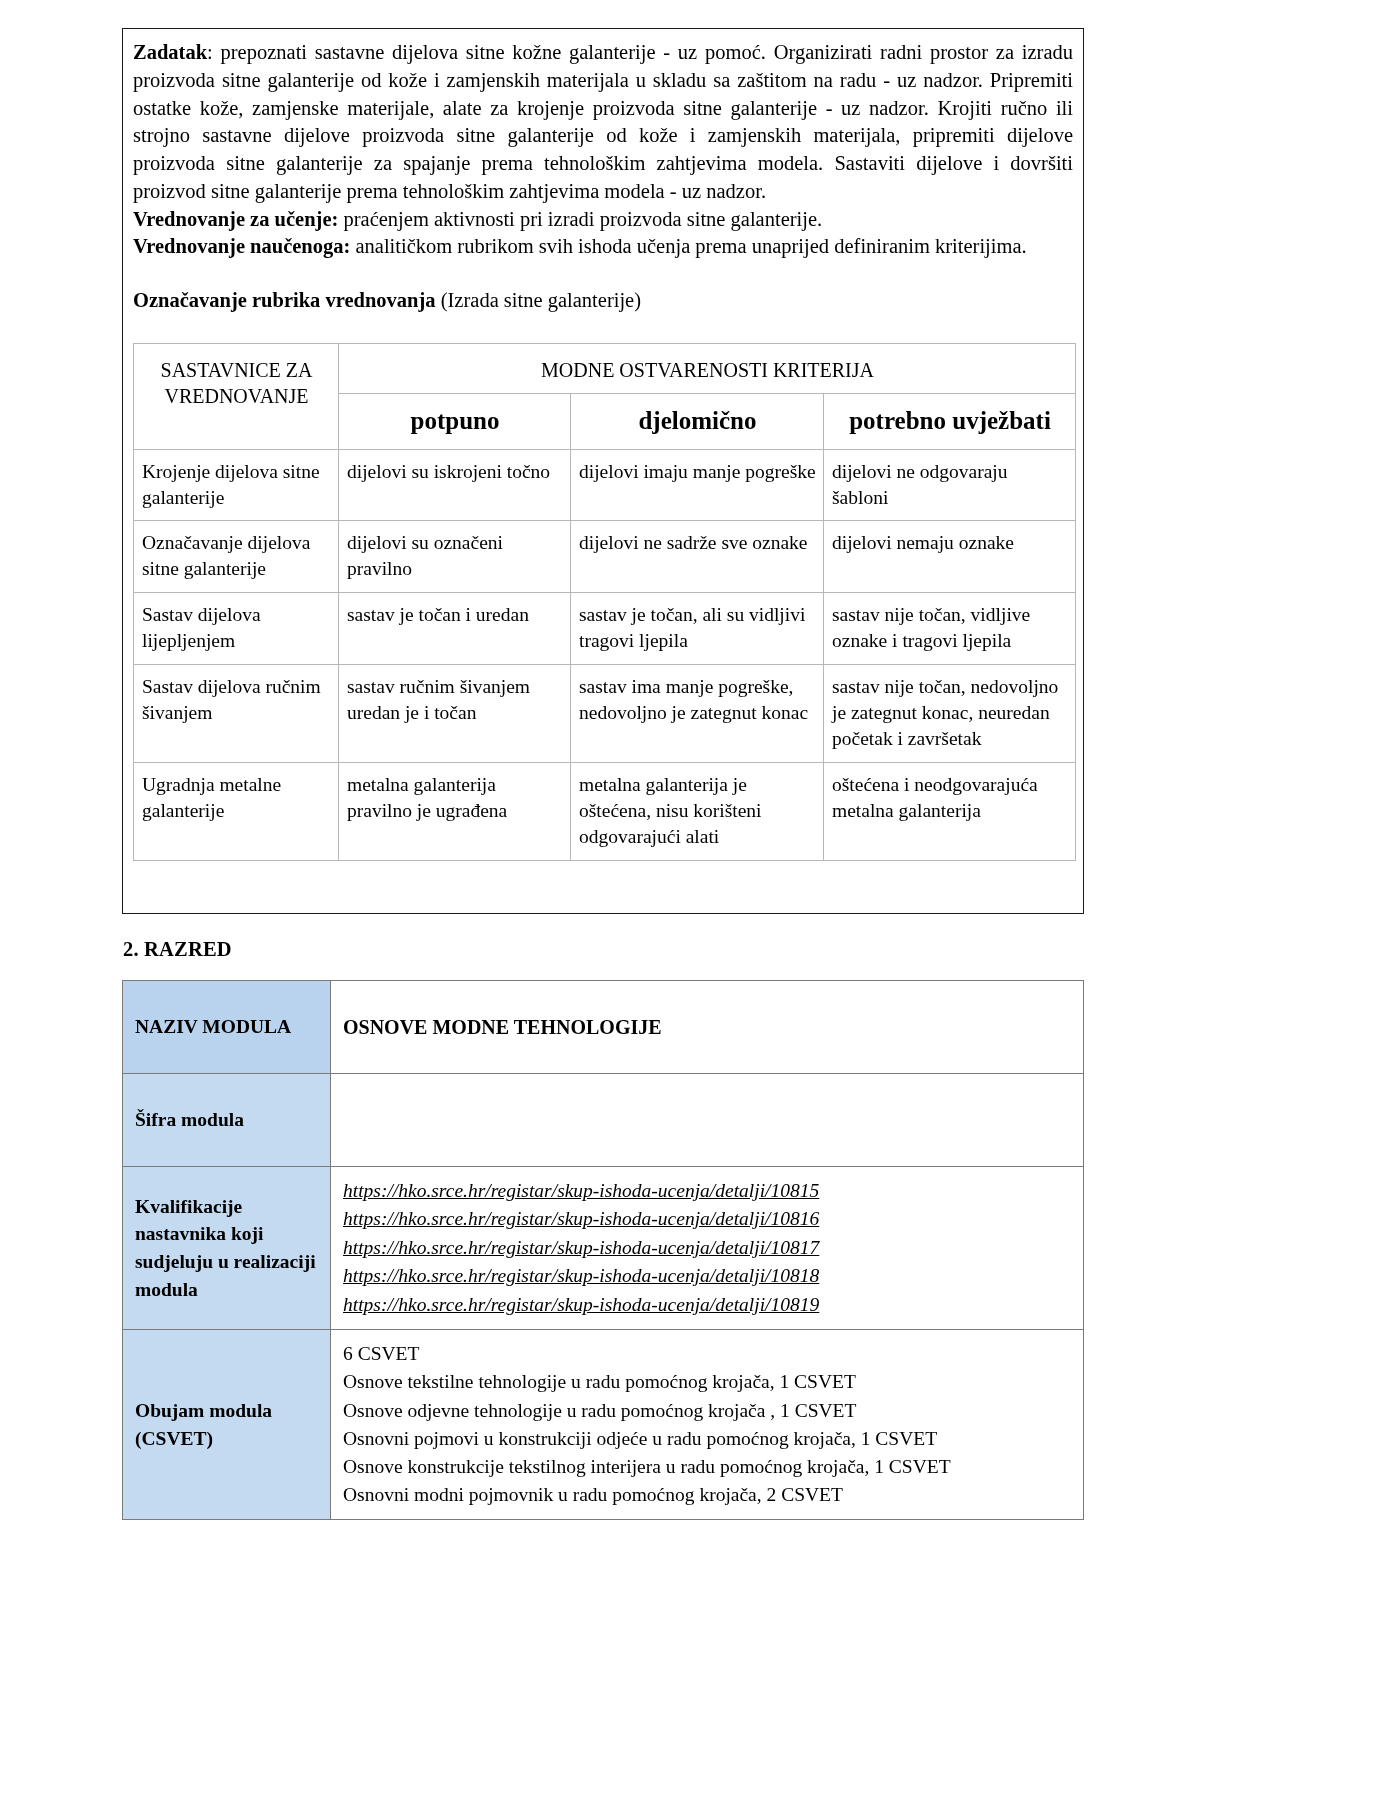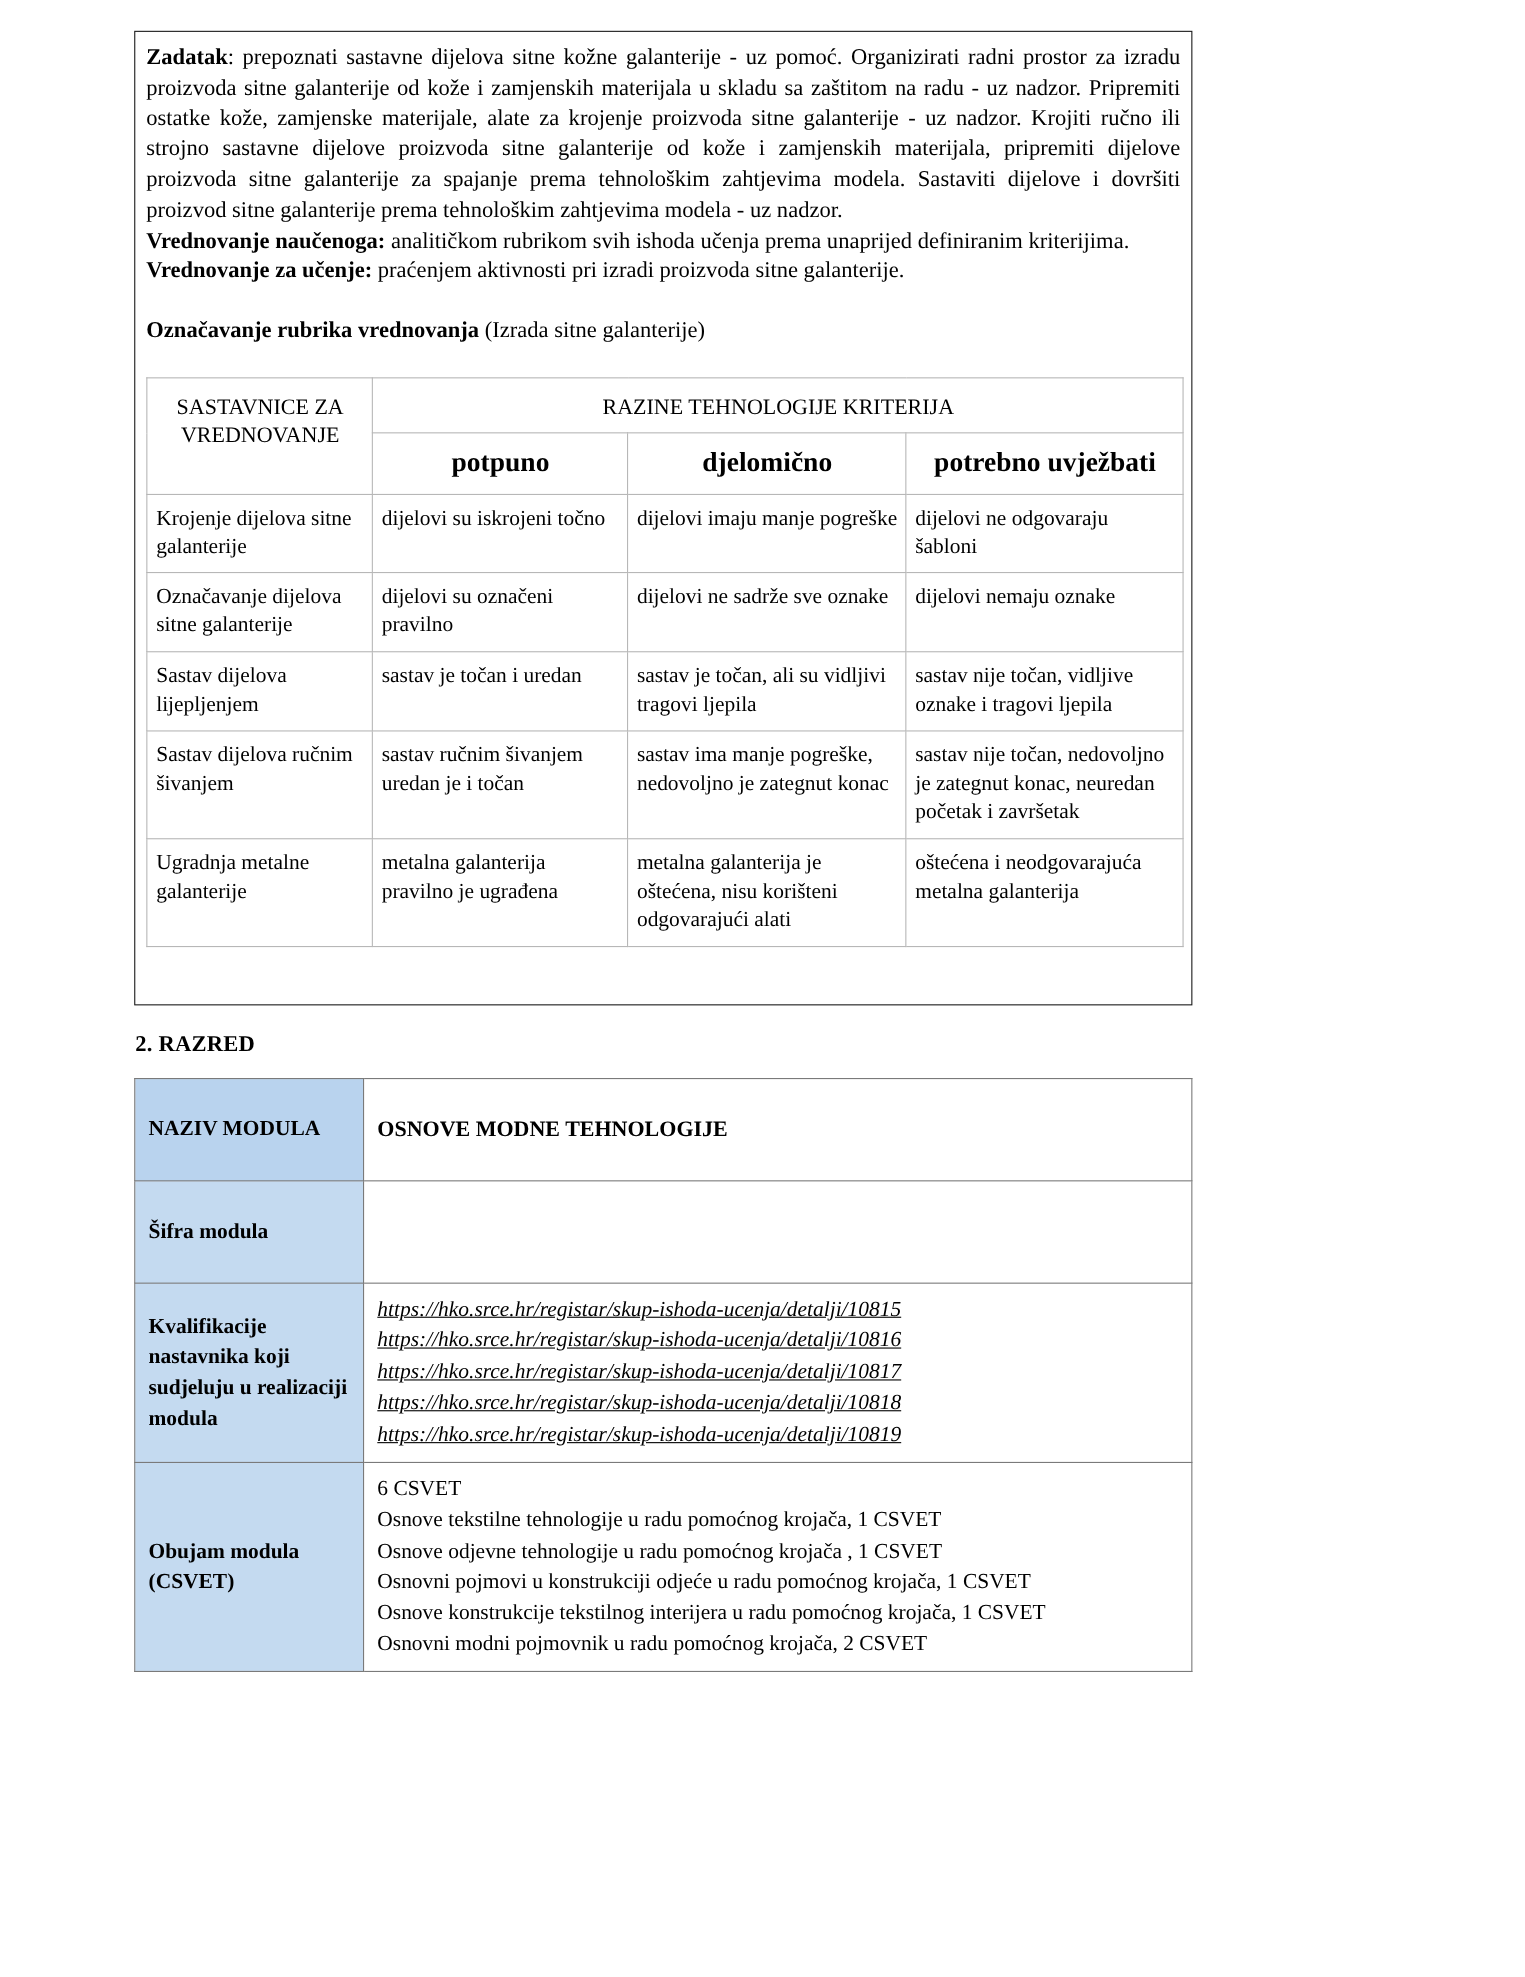--- a/index.html
+++ b/index.html
@@ -178,37 +178,37 @@
 </style>
 </head>
 <body>
 
 <div class="page">
 
   <div class="outer-box">
 
     <p class="body-para"><b>Zadatak</b><span>: prepoznati sastavne dijelova sitne kožne galanterije - uz pomoć. Organizirati radni prostor za izradu proizvoda sitne galanterije od kože i zamjenskih materijala u skladu sa zaštitom na radu - uz nadzor. Pripremiti ostatke kože, zamjenske materijale, alate za krojenje proizvoda sitne galanterije - uz nadzor. Krojiti ručno ili strojno sastavne dijelove proizvoda sitne galanterije od kože i zamjenskih materijala, pripremiti dijelove proizvoda sitne galanterije za spajanje prema tehnološkim zahtjevima modela. Sastaviti dijelove  i dovršiti proizvod sitne galanterije prema tehnološkim zahtjevima modela - uz nadzor.</span></p>
 
+    <p class="line-block"><b>Vrednovanje za učenje:</b><span> praćenjem aktivnosti pri izradi proizvoda sitne galanterije.</span></p>
+
     <p class="line-block"><b>Vrednovanje naučenoga:</b><span> analitičkom rubrikom svih ishoda učenja prema unaprijed definiranim kriterijima.</span></p>
-
-    <p class="line-block"><b>Vrednovanje za učenje:</b><span> praćenjem aktivnosti pri izradi proizvoda sitne galanterije.</span></p>
 
     <p class="rubric-title"><b>Označavanje rubrika vrednovanja</b><span> (Izrada sitne galanterije)</span></p>
 
     <table class="rubric">
       <colgroup>
         <col class="col-a">
           <col class="col-b">
           <col class="col-c">
           <col class="col-d">
       </colgroup>
       <thead>
         <tr>
           <th class="hdr-center" rowspan="2">SASTAVNICE ZA VREDNOVANJE</th>
-          <th class="hdr-center" colspan="3">RAZINE TEHNOLOGIJE KRITERIJA</th>
+          <th class="hdr-center" colspan="3">MODNE OSTVARENOSTI KRITERIJA</th>
         </tr>
         <tr>
           <th class="lvl">potpuno</th>
           <th class="lvl">djelomično</th>
           <th class="lvl">potrebno uvježbati</th>
         </tr>
       </thead>
       <tbody>
         <tr>
           <td>Krojenje dijelova sitne galanterije</td>

